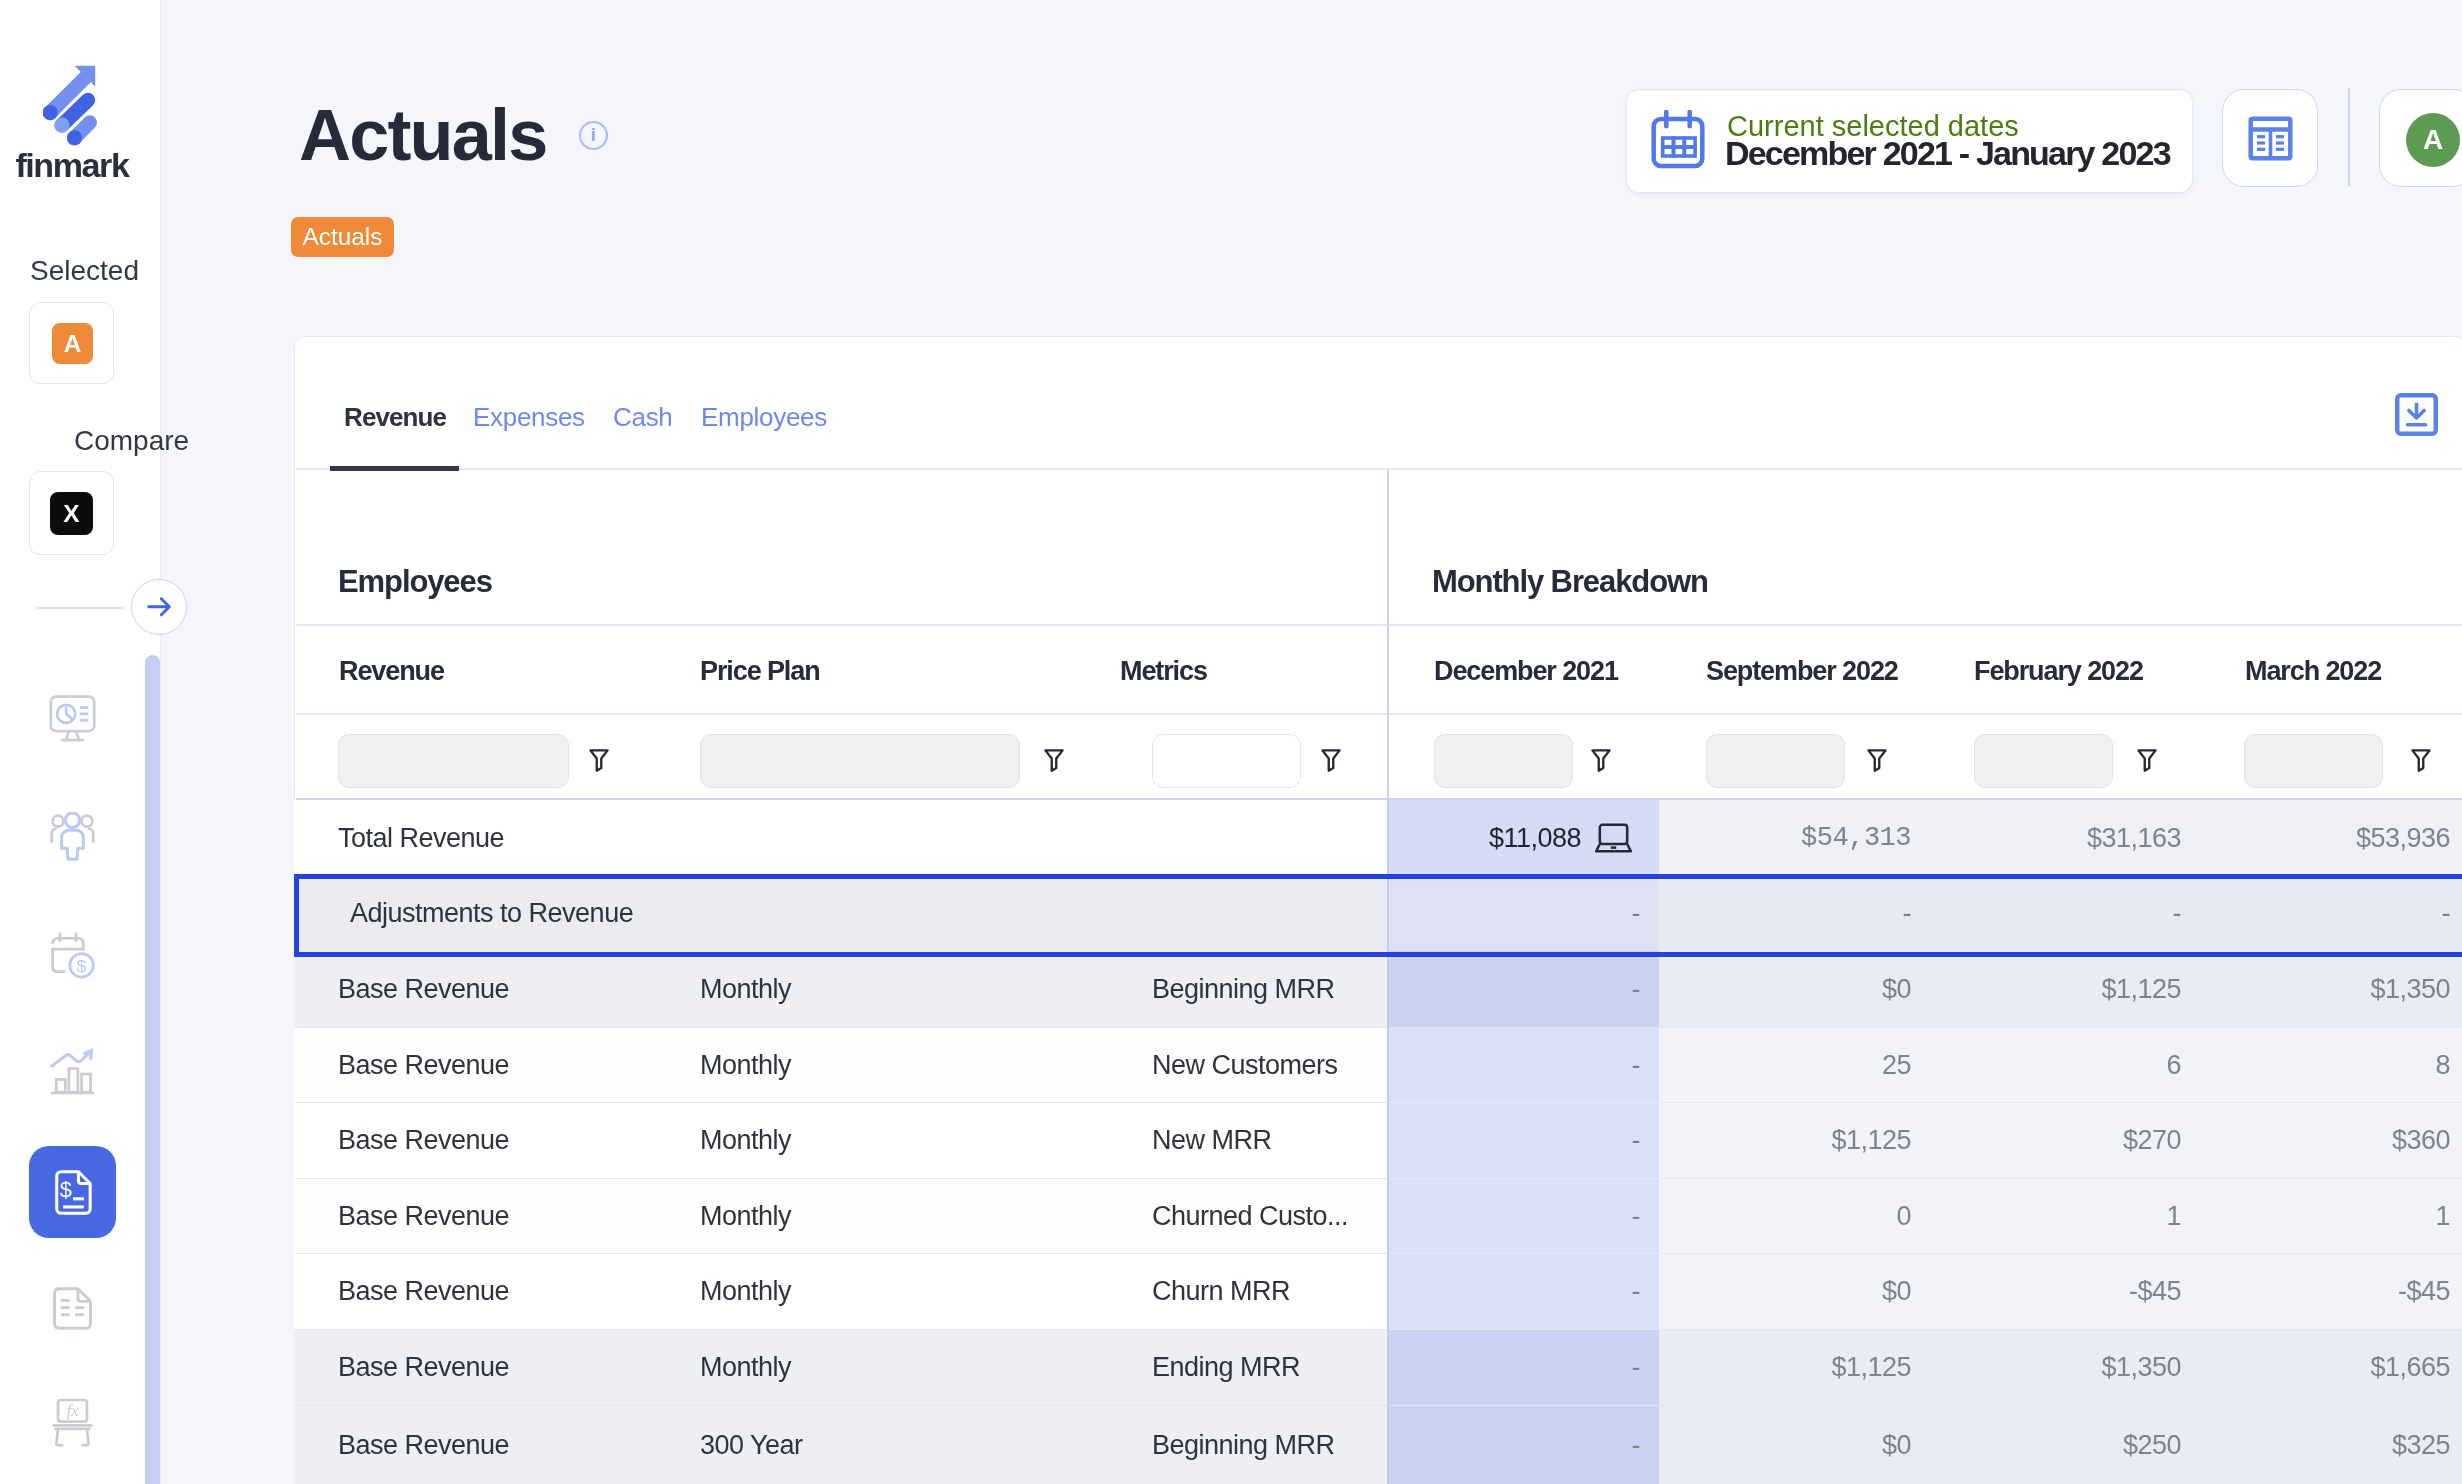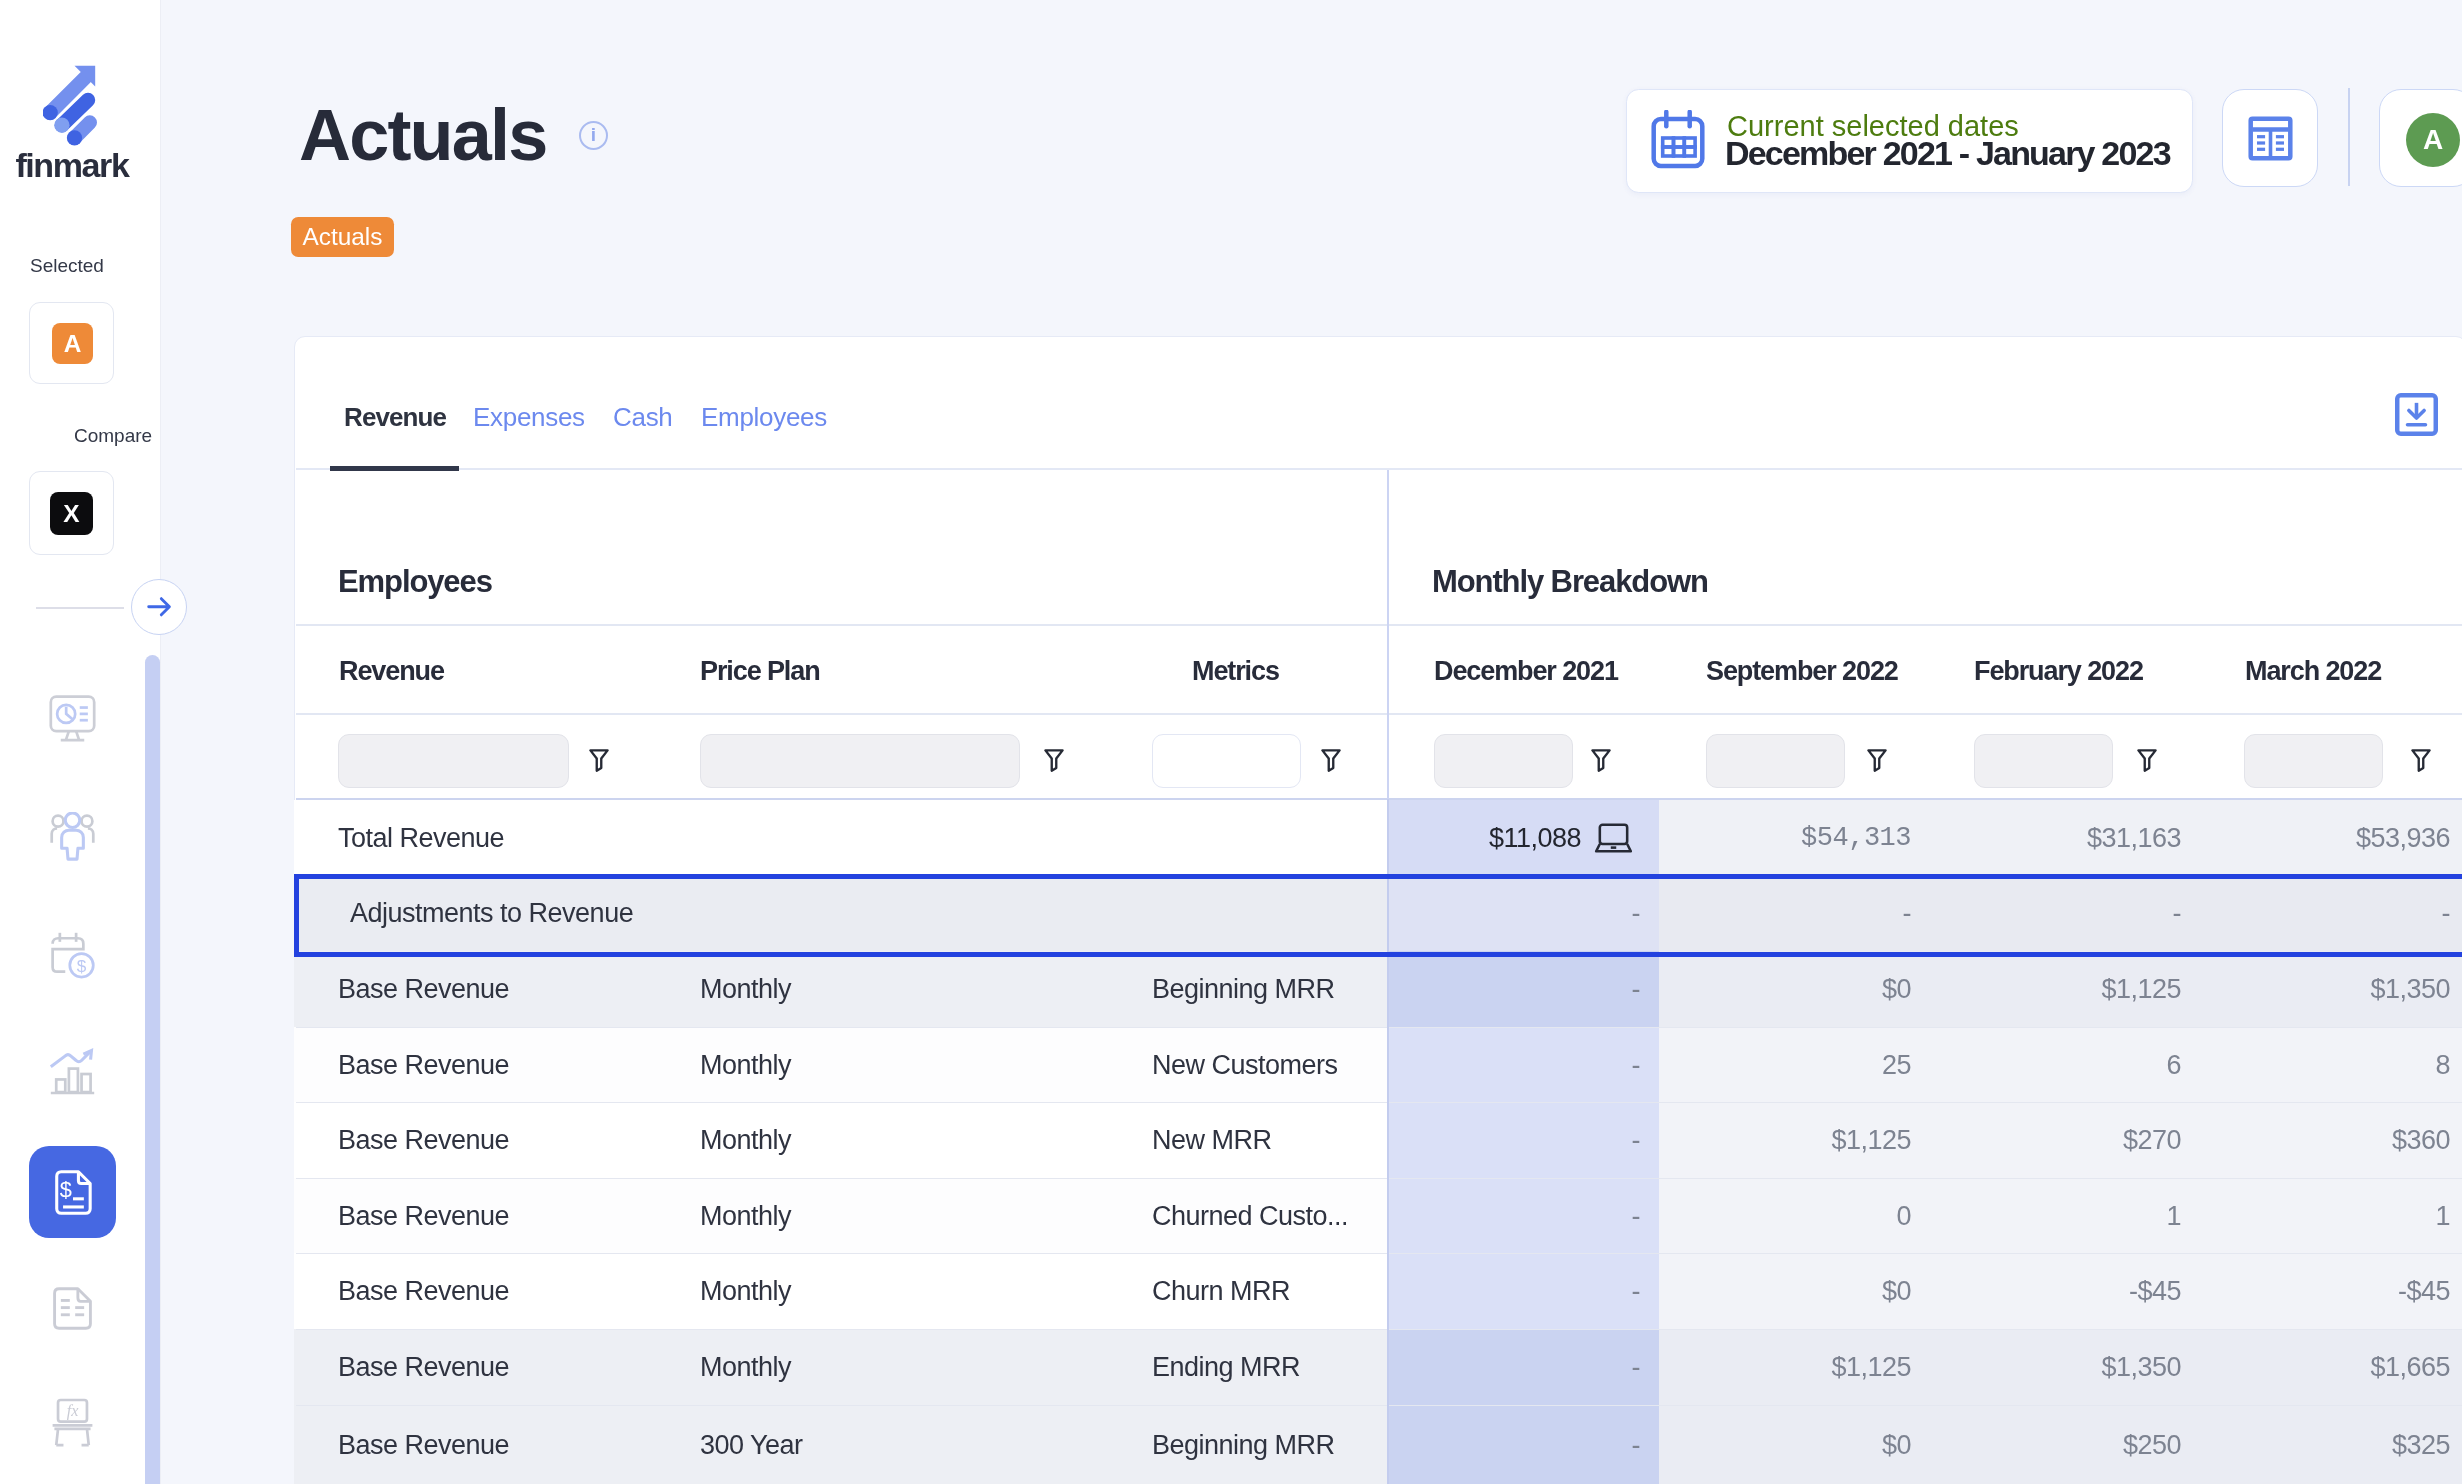--- a/index.html
+++ b/index.html
@@ -4,21 +4,21 @@
 <style>
 * { margin:0; padding:0; box-sizing:border-box; }
 html,body { width:2462px; height:1485px; overflow:hidden; }
 body { font-family:"Liberation Sans", sans-serif; background:#f4f6fc; position:relative; }
 #page { position:absolute; left:0; top:0; width:2462px; height:1485px; overflow:hidden; }
 .abs { position:absolute; }
 
 
 #sidebar { position:absolute; left:0; top:0; width:161px; height:1485px; background:#ffffff; border-right:1.8px solid #eceef5; }
 #sb-scroll { position:absolute; left:145px; top:655px; width:15.4px; height:833px; background:#c5cff3; border-radius:8.1px 8.1px 0 0; }
-.sb-label { position:absolute; left:30px; font-size:19px; color:#333847; }
+.sb-label { position:absolute; left:30px; font-size:28px; color:#333847; }
 .sb-box { position:absolute; left:29px; width:85px; background:#fff; border:1.8px solid #e3e7f1; border-radius:11px; }
 .sb-sq { position:absolute; border-radius:8.1px; color:#fff; font-weight:bold; font-size:24.4px; display:flex; align-items:center; justify-content:center; }
 #sb-divider { position:absolute; left:36px; top:607px; width:88px; height:1.8px; background:#dddee8; }
 #sb-circle { position:absolute; left:131px; top:579px; width:56px; height:56px; background:#fff; border:1.8px solid #c7d3f3; border-radius:50%; display:flex; align-items:center; justify-content:center; }
 #sb-active { position:absolute; left:29px; top:1146px; width:87px; height:92px; background:#4668e2; border-radius:20px; display:flex; align-items:center; justify-content:center; }
 
 
 #h1 { position:absolute; left:299px; top:94px; font-size:72px; font-weight:bold; color:#272b39; letter-spacing:-1.8px; }
 #info { position:absolute; left:579px; top:121px; width:29px; height:29px; border:2.7px solid #aabbf0; border-radius:50%; color:#93a9ee; font-size:19px; font-weight:bold; text-align:center; line-height:24.4px; }
 #chip { position:absolute; left:291px; top:217px; width:103px; height:40px; background:#ee8a38; border-radius:7.2px; color:#fff; font-size:24.4px; display:flex; align-items:center; justify-content:center; }
@@ -198,21 +198,21 @@
     <line x1="14" y1="35.5" x2="34" y2="35.5" stroke="#5b82ea" stroke-width="4" stroke-linecap="round"></line>
   </svg>
 </div>
 
 <div class="sec-h" style="left:338px; top:564px;">Employees</div>
 <div class="sec-h" style="left:1432px; top:564px;">Monthly Breakdown</div>
 <div class="hline" style="top:624px;"></div>
 
 <div class="col-h" style="left:339px;">Revenue</div>
 <div class="col-h" style="left:700px;">Price Plan</div>
-<div class="col-h" style="left:1192px;">Metrics</div>
+<div class="col-h" style="left:1120px;">Metrics</div>
 <div class="col-h" style="left:1434px;">December 2021</div>
 <div class="col-h" style="left:1706px;">September 2022</div>
 <div class="col-h" style="left:1974px;">February 2022</div>
 <div class="col-h" style="left:2245px;">March 2022</div>
 <div class="hline" style="top:713px;"></div>
 
 <div class="finput" style="left:338px; width:231px;"></div>
 <div class="finput" style="left:700px; width:320px;"></div>
 <div class="finput white" style="left:1152px; width:149px;"></div>
 <div class="finput" style="left:1434px; width:139px;"></div>

